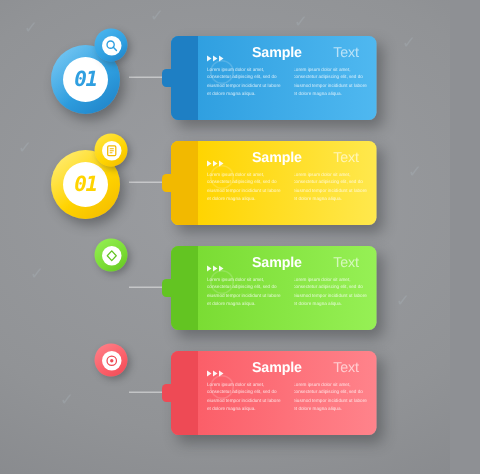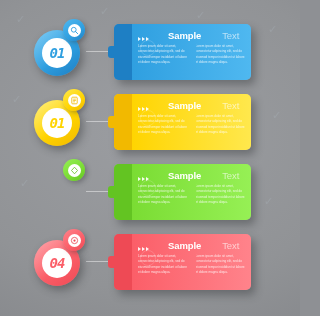--- a/index.html
+++ b/index.html
@@ -381,23 +381,20 @@
           <div class="cols">
             <div class="col">Lorem ipsum dolor sit amet, consectetur adipiscing elit, sed do eiusmod tempor incididunt ut labore et dolore magna aliqua.</div>
             <div class="col">Lorem ipsum dolor sit amet, consectetur adipiscing elit, sed do eiusmod tempor incididunt ut labore et dolore magna aliqua.</div>
           </div>
         </div>
       </div>
       <div class="notch" style="background: rgb(238, 74, 85);"></div>
     </div>
 
     <div class="badge-cluster">
-      <div class="big-circle" style="background: linear-gradient(145deg, rgb(255, 131, 139) 0%, rgb(251, 94, 104) 55%, rgb(238, 74, 85) 100%);">
-        <div class="num-disc" style="color: rgb(251, 94, 104);">04</div>
-      </div>
       <div class="small-circle" style="background: linear-gradient(145deg, rgb(255, 131, 139) 0%, rgb(251, 94, 104) 60%, rgb(238, 74, 85) 100%);">
         <div class="icon-disc">
           <svg width="9" height="9" viewBox="0 0 12 12">
             <circle cx="6" cy="6" r="4.2" fill="none" stroke="#EE4A55" stroke-width="1.1"></circle>
             <circle cx="6" cy="6" r="1.5" fill="#EE4A55"></circle>
           </svg>
         </div>
       </div>
     </div>
   </div>

